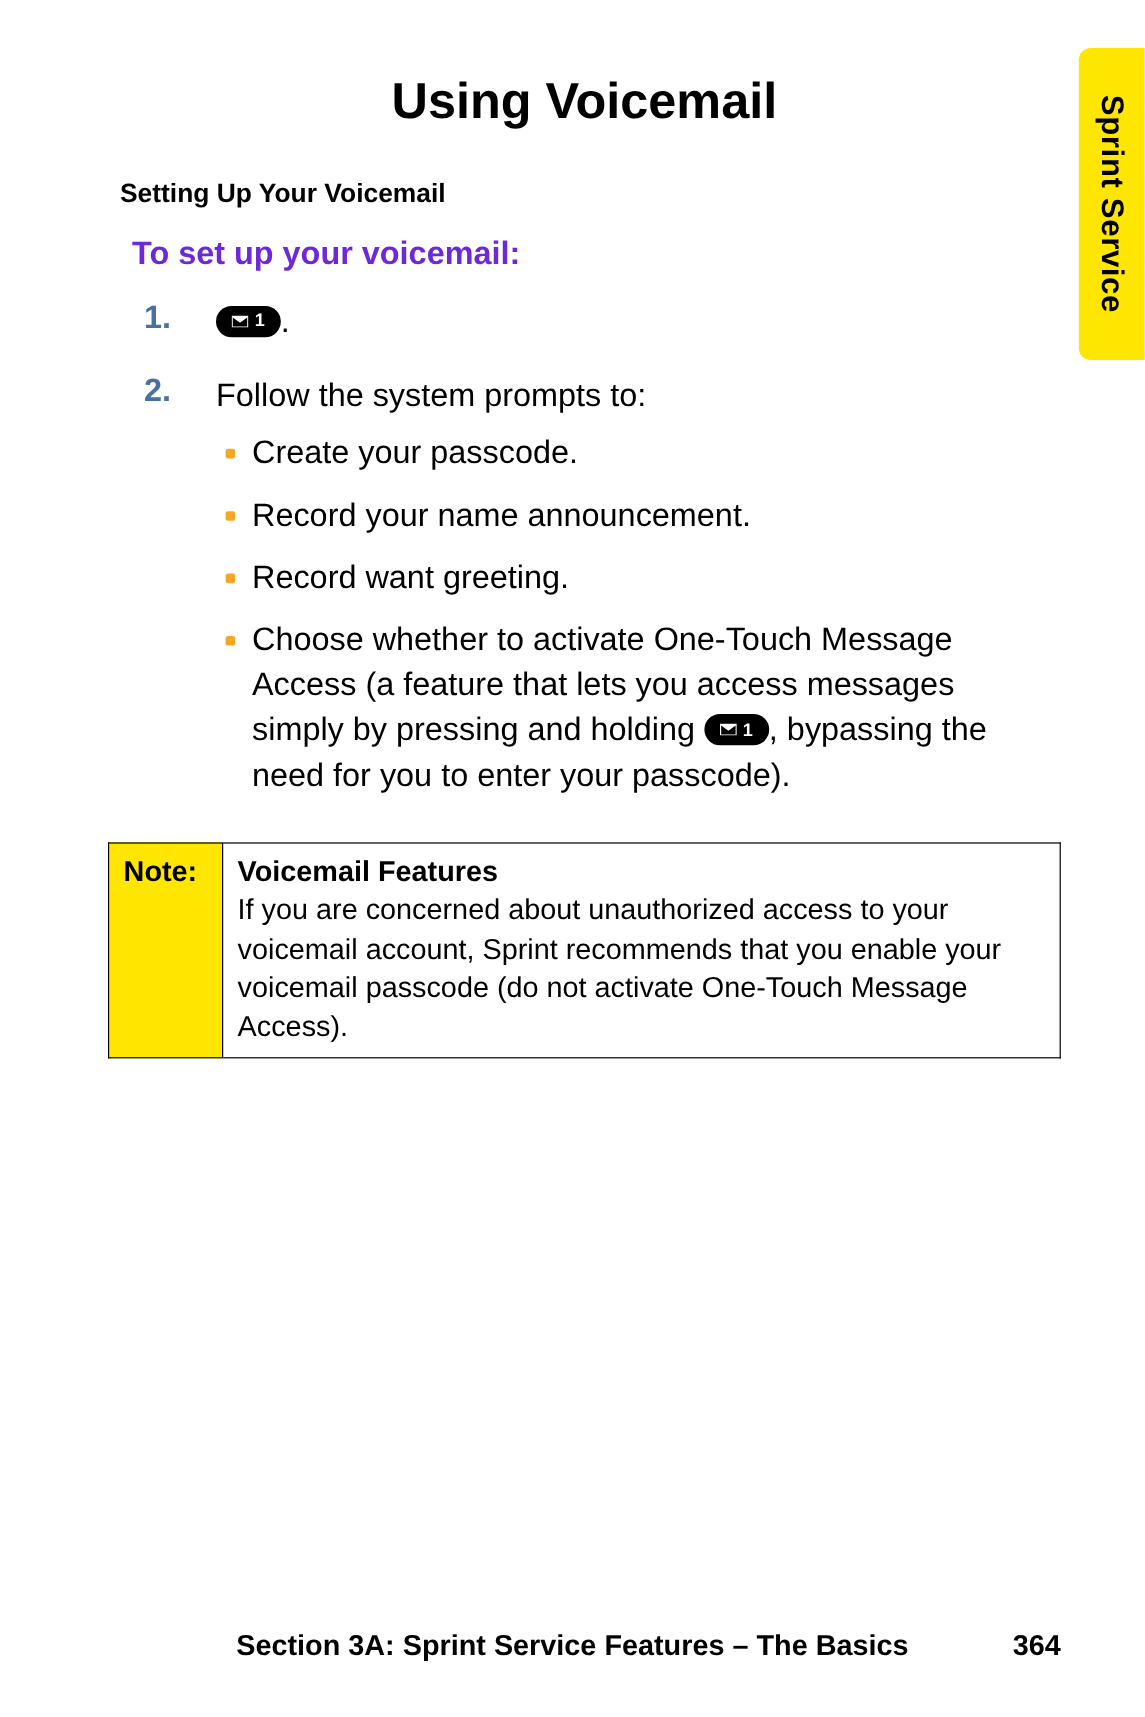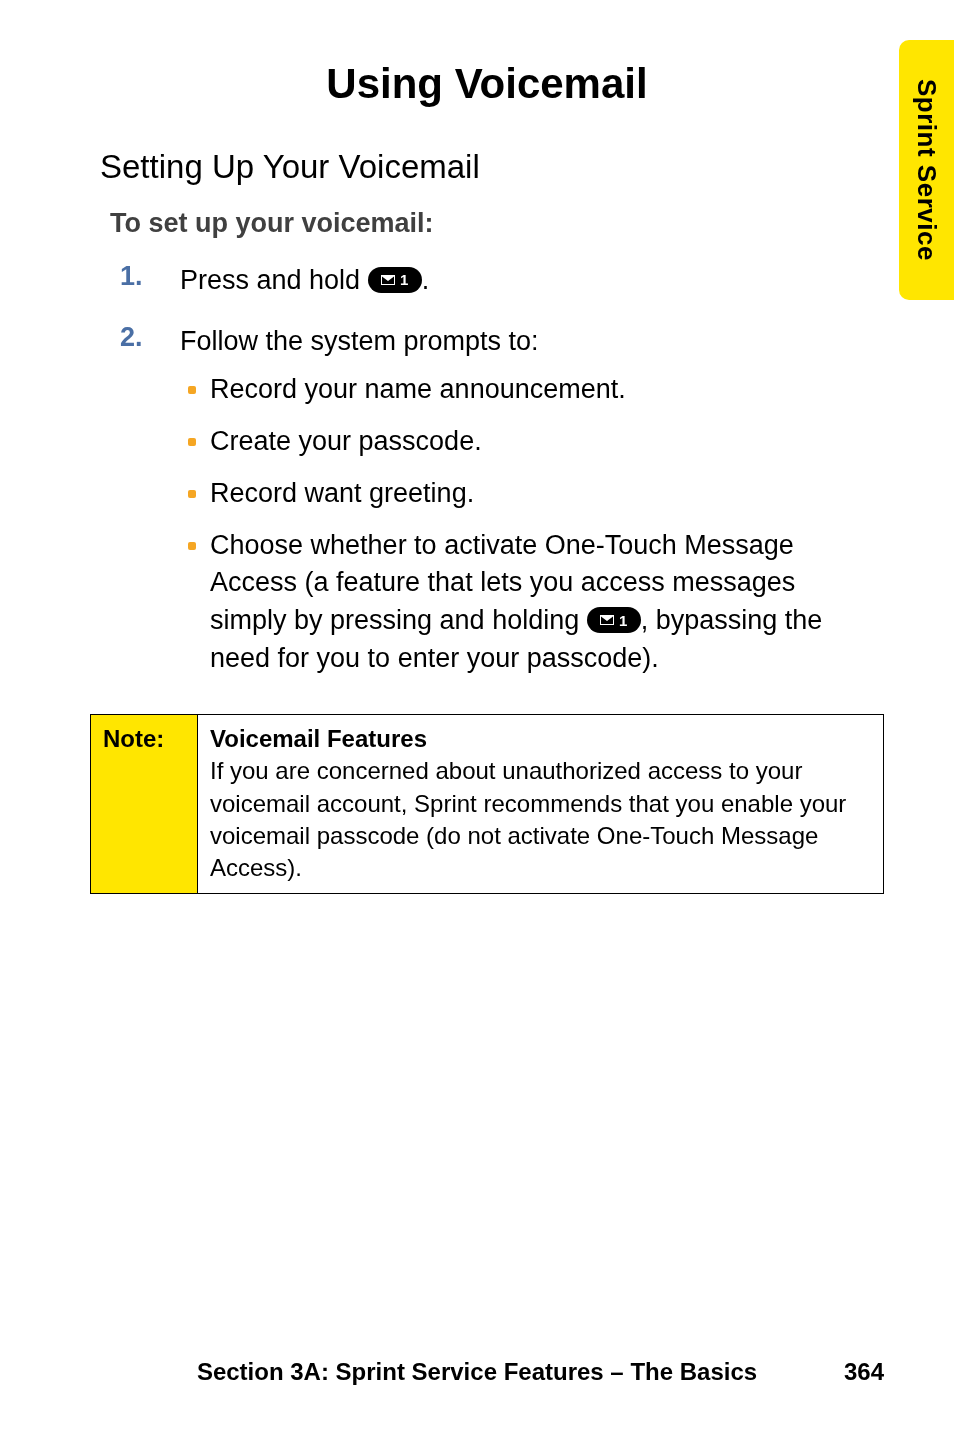--- a/index.html
+++ b/index.html
@@ -22,24 +22,24 @@
   }
   .side-tab span {
     writing-mode: vertical-rl;
     font-weight: 700;
     font-size: 26px;
     color: #000;
     letter-spacing: 0.5px;
   }
 
   h1 { font-size: 42px; font-weight: 700; margin-bottom: 40px; text-align: center; }
-  h2 { font-size: 33px; font-weight: 400; margin-left: 10px; margin-bottom: 22px; }
+  h2 { font-size: 22px; font-weight: 700; margin-left: 10px; margin-bottom: 22px; }
 
   .intro { font-size: 27px; line-height: 1.4; margin: 0 40px 28px 20px; }
-  .subhead { font-size: 27px; font-weight: 700; color: #404040; margin: 0 0 22px 20px; }
+  .subhead { font-size: 27px; font-weight: 700; color: #6d28d9; margin: 0 0 22px 20px; }
 
   ol.steps { list-style: none; margin-left: 30px; }
   ol.steps > li { display: flex; margin-bottom: 22px; }
   ol.steps > li .num { width: 60px; flex-shrink: 0; font-weight: 700; color: #4a6fa5; font-size: 27px; }
   ol.steps > li .body { font-size: 27px; line-height: 1.45; flex: 1; padding-right: 30px; }
 
   ul.bullets { list-style: none; margin-top: 10px; }
   ul.bullets li { position: relative; padding-left: 30px; margin-bottom: 14px; font-size: 27px; line-height: 1.4; }
   ul.bullets li::before {
     content: "";
@@ -71,21 +71,21 @@
   }
   .key svg { width: 14px; height: 10px; fill: #fff; }
 
   table.note {
     border-collapse: collapse;
     width: 794px;
     margin: 10px 0 0 0;
     border: 1px solid #000;
   }
   table.note td { vertical-align: top; padding: 8px 12px; font-size: 24px; line-height: 1.35; }
-  table.note td.label { background: #ffe600; font-weight: 700; width: 107px; border-right: 1px solid #000; }
+  table.note td.label { background: #ffe600; font-weight: 700; width: 95px; border-right: 1px solid #000; }
   table.note td.body strong { font-weight: 700; }
 
   .footer {
     position: absolute;
     bottom: 45px;
     left: 0;
     width: 954px;
     text-align: center;
     font-size: 24px;
     font-weight: 700;
@@ -105,36 +105,35 @@
 
   <h2>Setting Up Your Voicemail</h2>
 
 
   <p class="subhead">To set up your voicemail:</p>
 
   <ol class="steps">
     <li>
       <span class="num">1.</span>
       <span class="body">
-        <span>Press and hold </span>
         <span class="key">
           <svg viewBox="0 0 14 10">
               <path d="M0 0h14v10H0V0zm1 1.5V9h12V1.5L7 6 1 1.5zM1.8 1h10.4L7 4.8 1.8 1z"></path>
             </svg>
           <span>1</span>
         </span><span>.</span>
       </span>
     </li>
     <li>
       <span class="num">2.</span>
       <span class="body">
         <span>Follow the system prompts to:</span>
         <ul class="bullets">
+          <li>Create your passcode.</li>
           <li>Record your name announcement.</li>
-          <li>Create your passcode.</li>
           <li>Record want greeting.</li>
           <li>
             <span>Choose whether to activate One-Touch Message Access (a feature that lets you access messages simply by pressing and holding </span>
             <span class="key">
               <svg viewBox="0 0 14 10">
                   <path d="M0 0h14v10H0V0zm1 1.5V9h12V1.5L7 6 1 1.5zM1.8 1h10.4L7 4.8 1.8 1z"></path>
                 </svg>
               <span>1</span>
             </span><span>, bypassing the need for you to enter your passcode).</span>
           </li>

